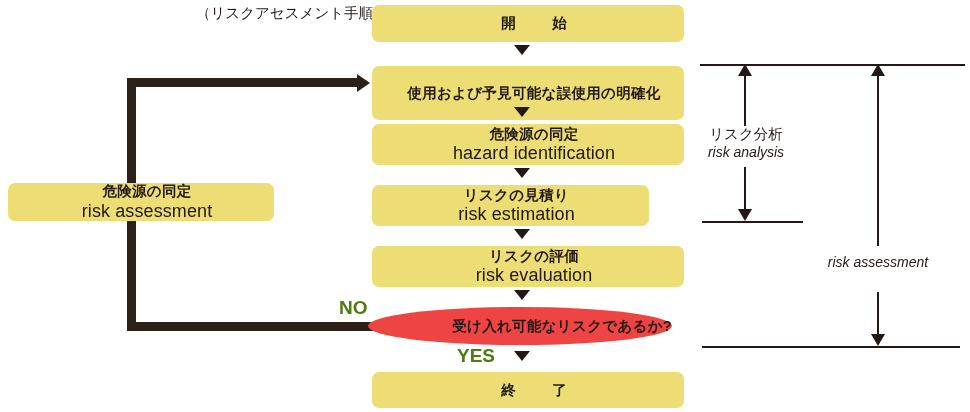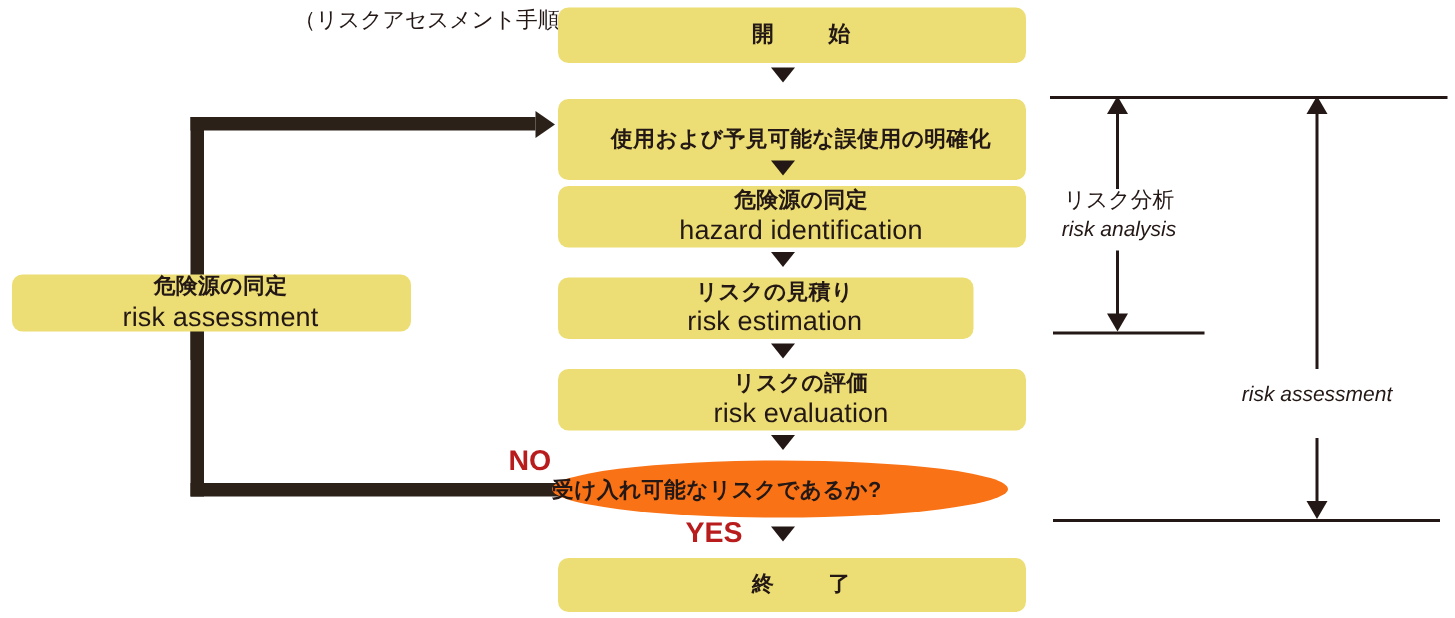--- a/index.html
+++ b/index.html
@@ -48,25 +48,25 @@
     font-size: 18px;
     font-weight: normal;
     letter-spacing: 0.1px;
     white-space: nowrap;
     margin-top: 1px;
   }
 
   
   .decision {
     position: absolute;
-    background: #f97316;
+    background: #ef4444;
     border-radius: 50%;
     display: flex;
     align-items: center;
-    justify-content: flex-start;
+    justify-content: flex-end;
     text-align: center;
   }
   .decision .jp {
     font-weight: bold;
     font-size: 14.5px;
     letter-spacing: 0.3px;
     color: #231815;
     white-space: nowrap;
   }
 
@@ -87,21 +87,21 @@
     font-weight: normal;
     color: #231815;
     white-space: nowrap;
   }
 
   
   .branch-label {
     position: absolute;
     font-size: 19px;
     font-weight: bold;
-    color: #b91c1c;
+    color: #4d7c0f;
     white-space: nowrap;
   }
 
   
   .loop-seg {
     position: absolute;
     background: #2b2119;
   }
   .loop-arrow-right {
     position: absolute;

